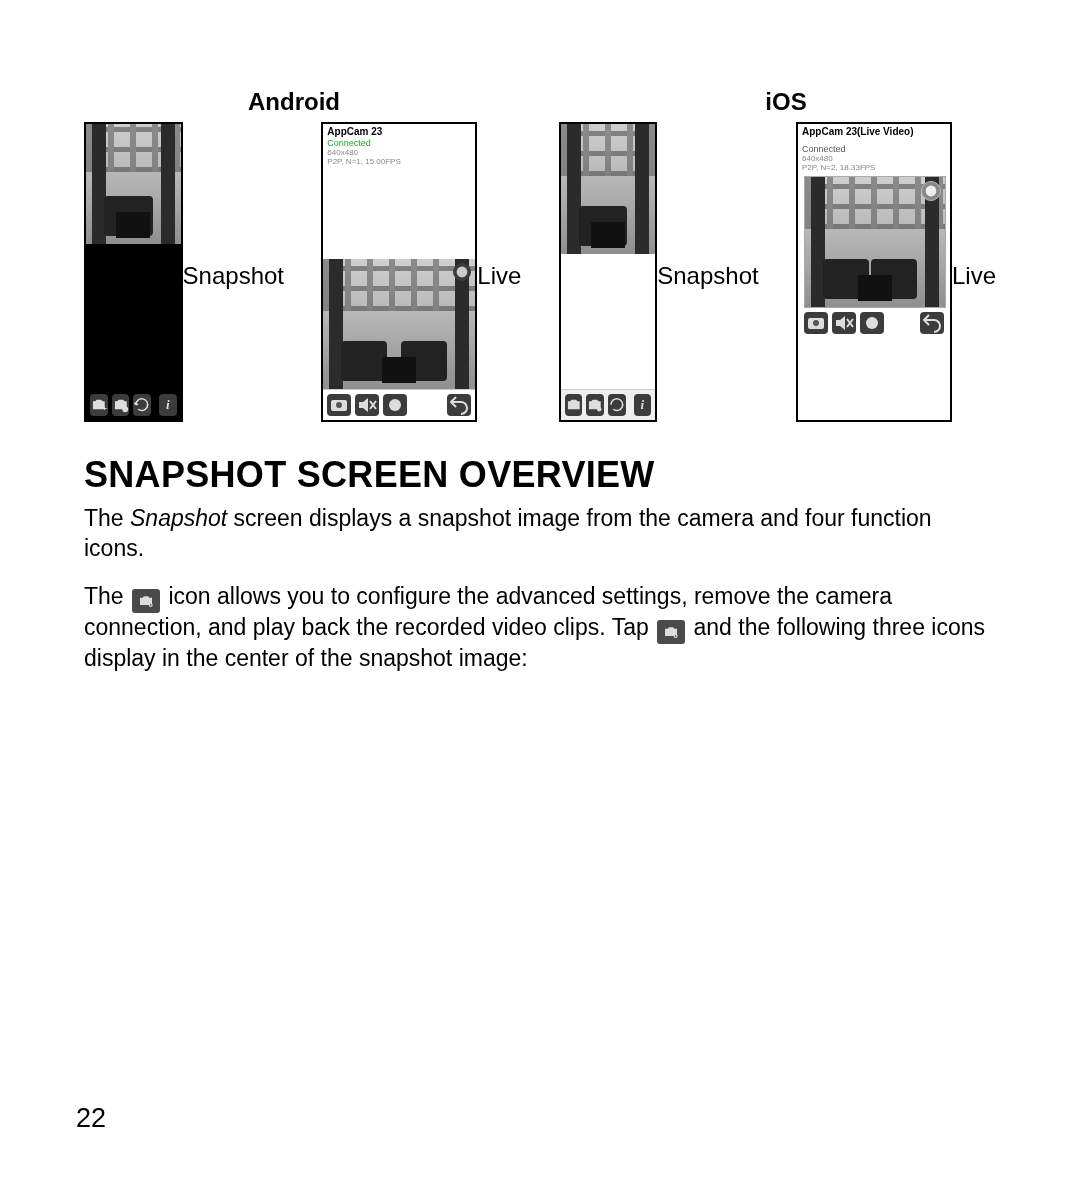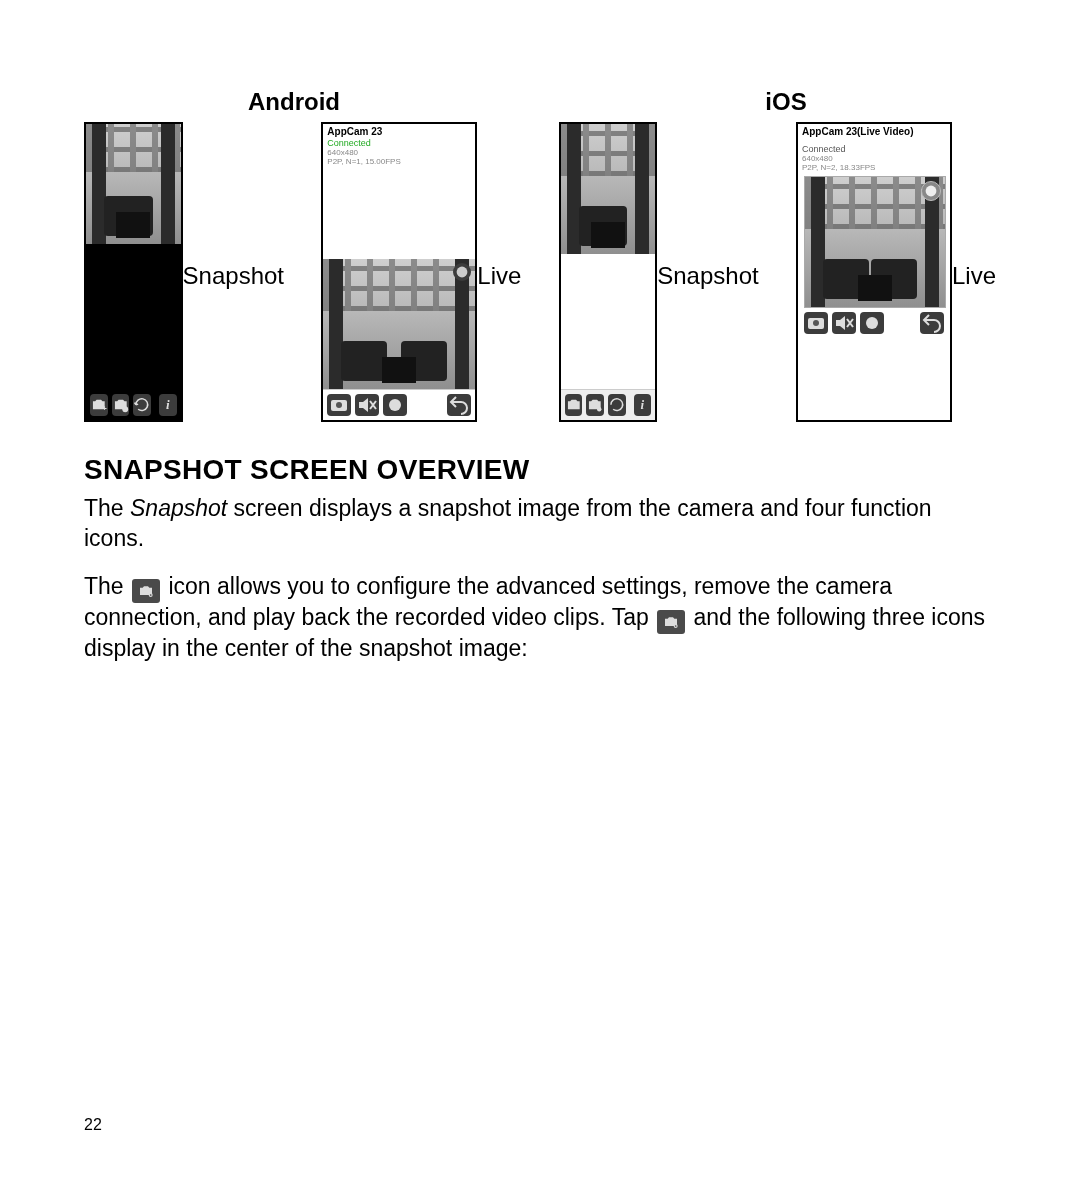--- a/index.html
+++ b/index.html
@@ -113,21 +113,21 @@
   .tinytext .t2 { color:#2a2; font-size:9px; }
   .tinytext .t3, .tinytext .t4 { color:#888; font-size:8px; }
   
   .ios-live-wrap { padding: 4px 6px 0 6px; }
   .ios-live-wrap .scene { border:1px solid #aaa; }
   .ios-live-toolbar {
     display:flex; gap:4px; margin-top:4px; align-items:center;
   }
   
   h1.sec {
-    font-size: 28px;
+    font-size: 36px;
     font-weight: 800;
     letter-spacing: 0.3px;
     margin: 32px 0 8px 0;
     text-transform: uppercase;
   }
   p.body {
     font-size: 23px;
     line-height: 1.3;
     margin: 0 0 18px 0;
   }
@@ -142,23 +142,23 @@
     width: 28px; height: 24px;
     background:#4a4a4a;
     border-radius:3px;
     vertical-align: -5px;
     align-items:center; justify-content:center;
     margin: 0 2px;
   }
   .inline-icon svg { width:18px; height:16px; }
   .pagenum {
     position:absolute;
-    left: 84px;
+    left: 76px;
     bottom: 44px;
-    font-size: 16px;
+    font-size: 27px;
   }
 </style>
 </head>
 <body>
 
 <div class="page">
 
   <div class="platform-row">
     <div class="platform-col">Android</div>
     <div class="platform-col">iOS</div>

